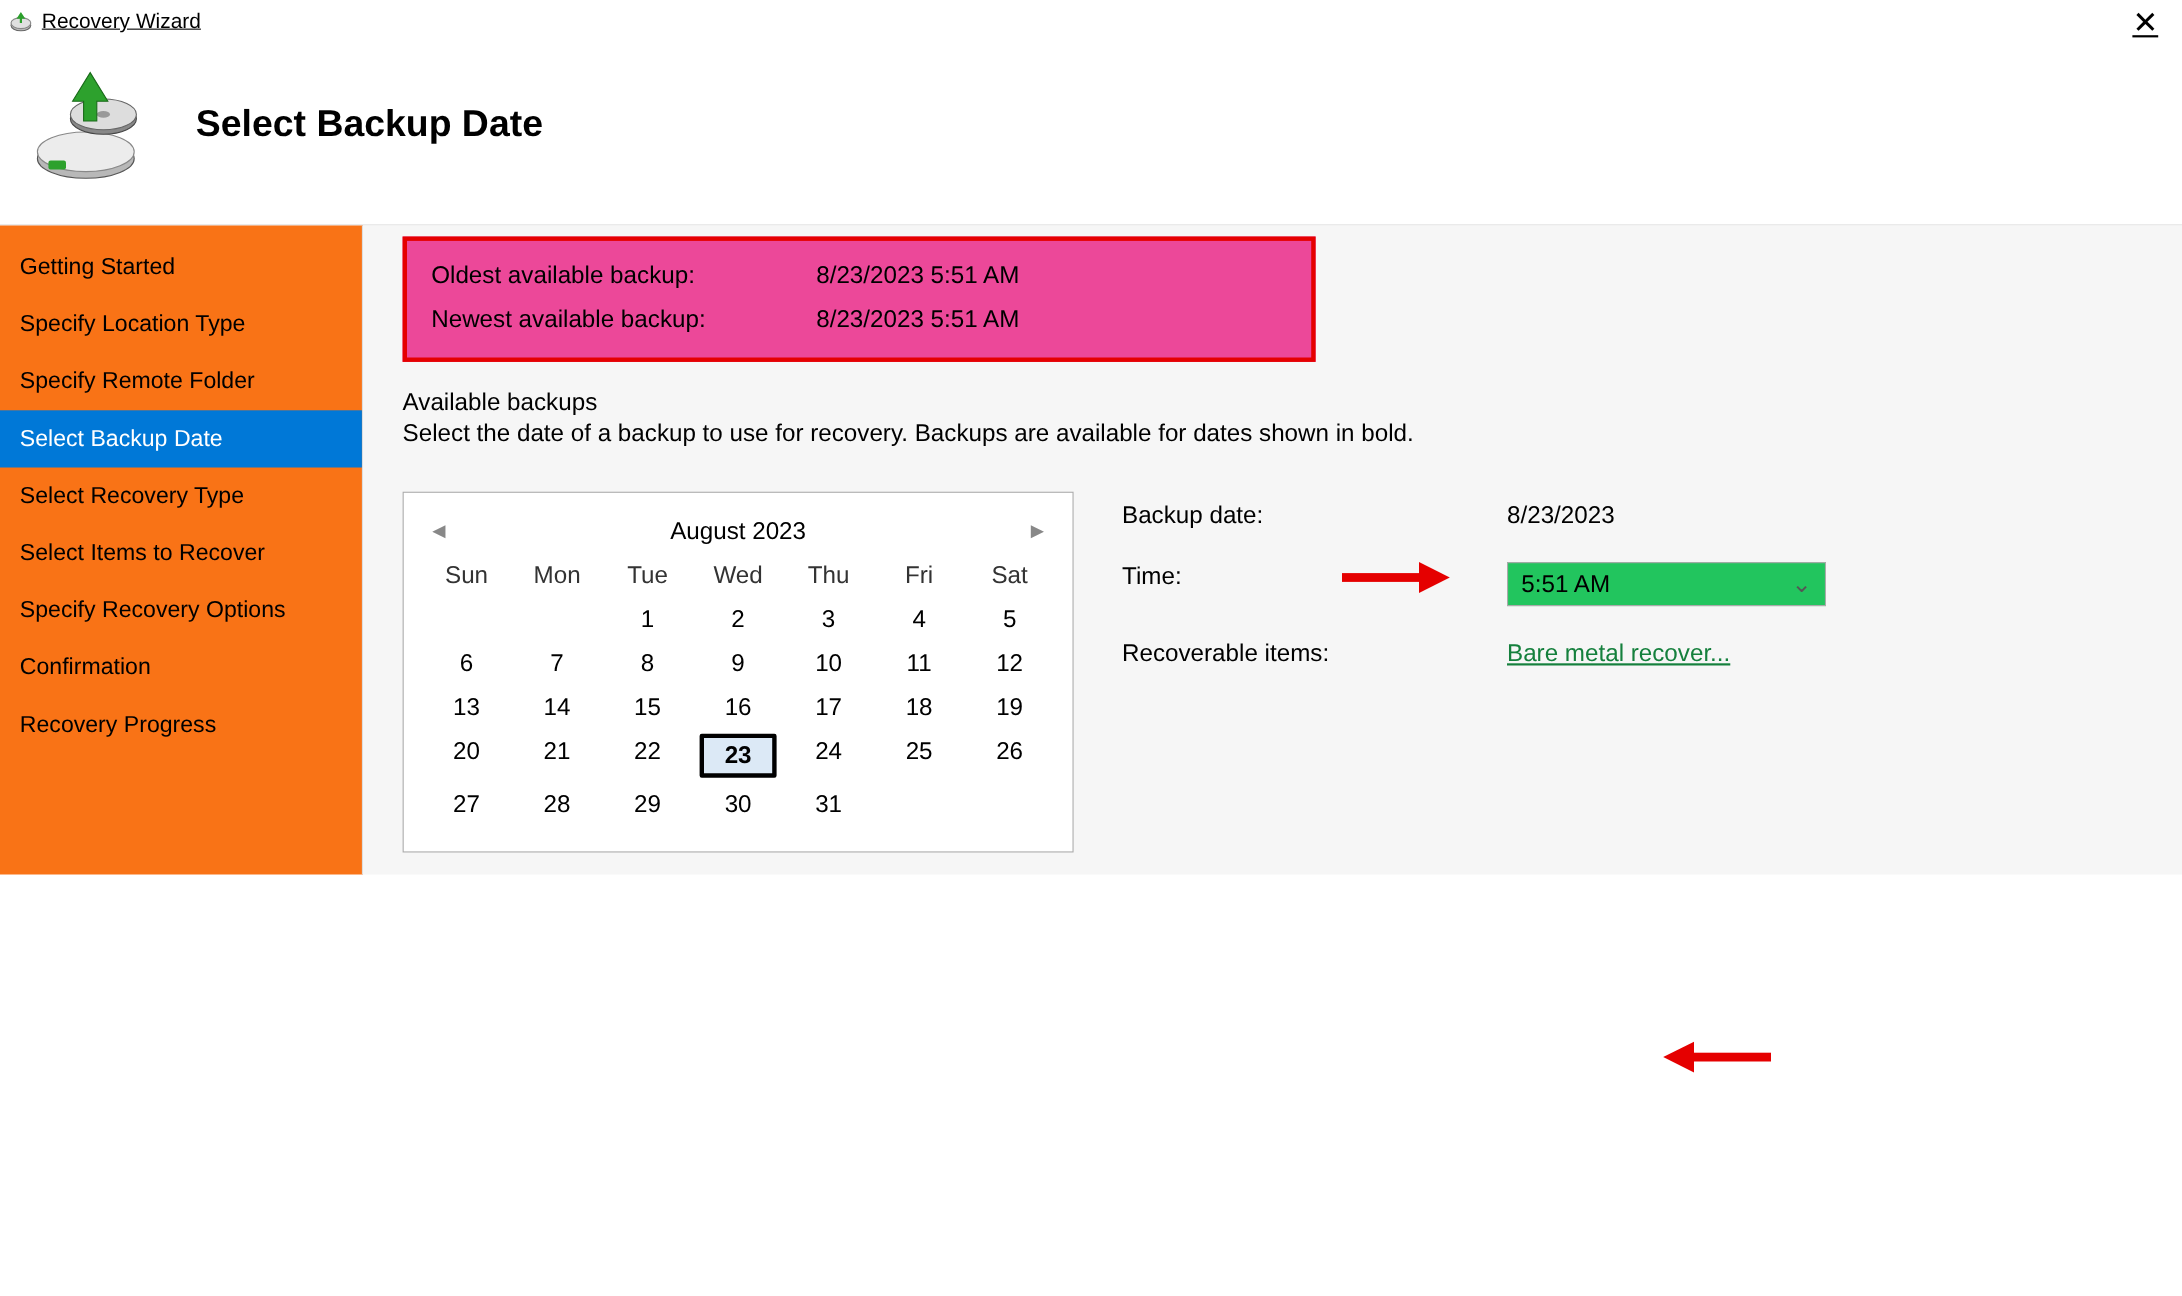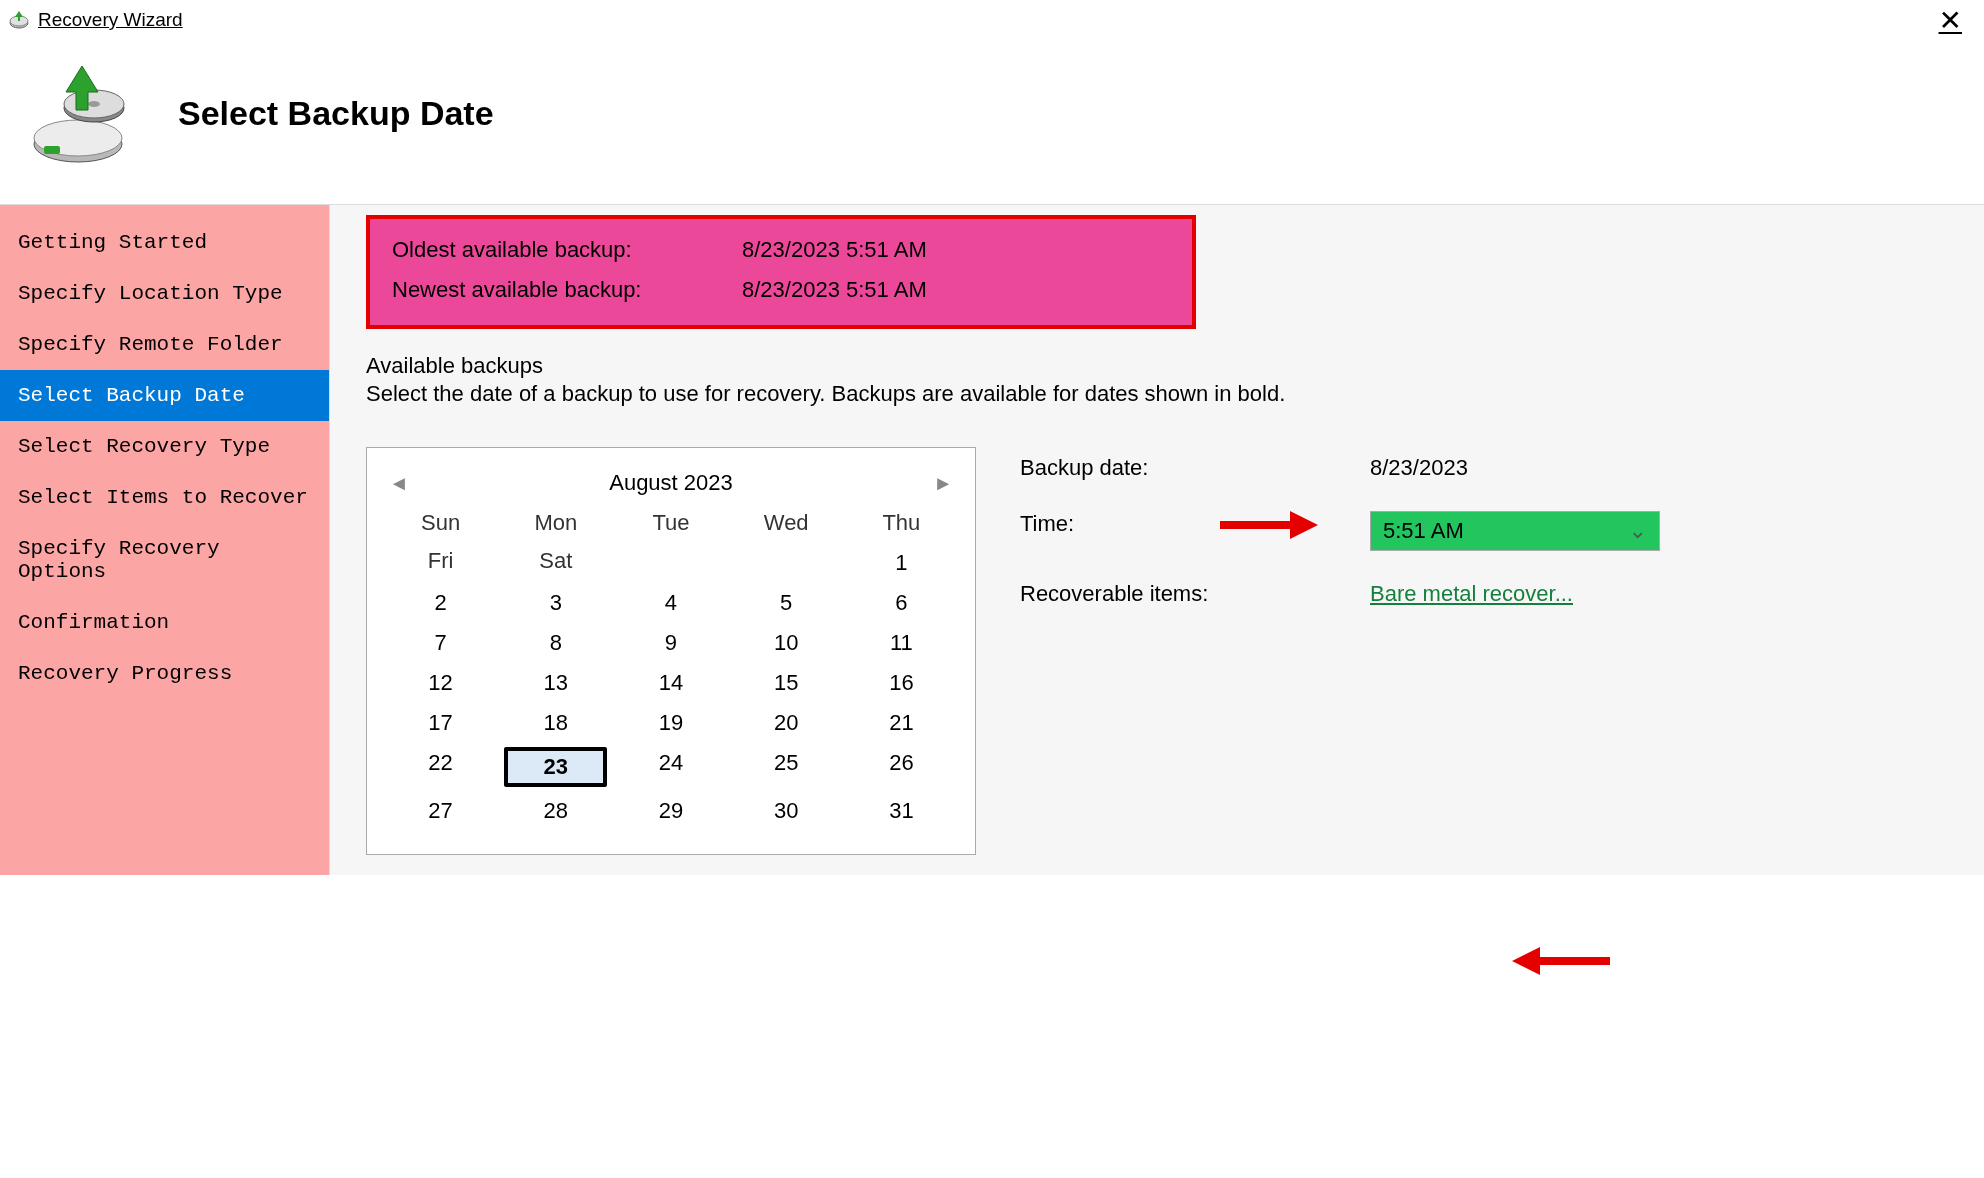--- a/index.html
+++ b/index.html
@@ -29,24 +29,23 @@
     padding: 18px 28px 36px 28px;
   }
   .wizard-icon { width: 110px; height: 110px; position: relative; }
   .header h1 { font-size: 34px; font-weight: 700; }
   .body {
     display: flex;
     border-top: 1px solid #ddd;
   }
   .sidebar {
     width: 330px;
-    background: #fca5a5;
+    background: #f97316;
     border-right: 1px solid #ddd;
     padding-top: 12px;
-    font-family: Liberation Mono, monospace;
   }
   .side-item {
     padding: 14px 18px;
     font-size: 21px;
     cursor: pointer;
   }
   .side-item.selected {
     background: #0078d7;
     color: #fff;
   }
@@ -86,21 +85,21 @@
   .cal-head {
     display: flex;
     align-items: center;
     justify-content: space-between;
     padding: 8px 6px 14px 6px;
     font-size: 22px;
   }
   .cal-nav { color: #888; cursor: pointer; font-size: 20px; }
   .cal-grid {
     display: grid;
-    grid-template-columns: repeat(5, 1fr);
+    grid-template-columns: repeat(7, 1fr);
     text-align: center;
     font-size: 22px;
     row-gap: 10px;
   }
   .cal-dow { color: #333; padding-bottom: 2px; font-weight: 400; }
   .cal-day { padding: 2px 0; cursor: pointer; }
   .cal-day.bold { font-weight: 700; }
   .cal-day.selected {
     border: 4px solid #000000;
     background: #dce9f6;

